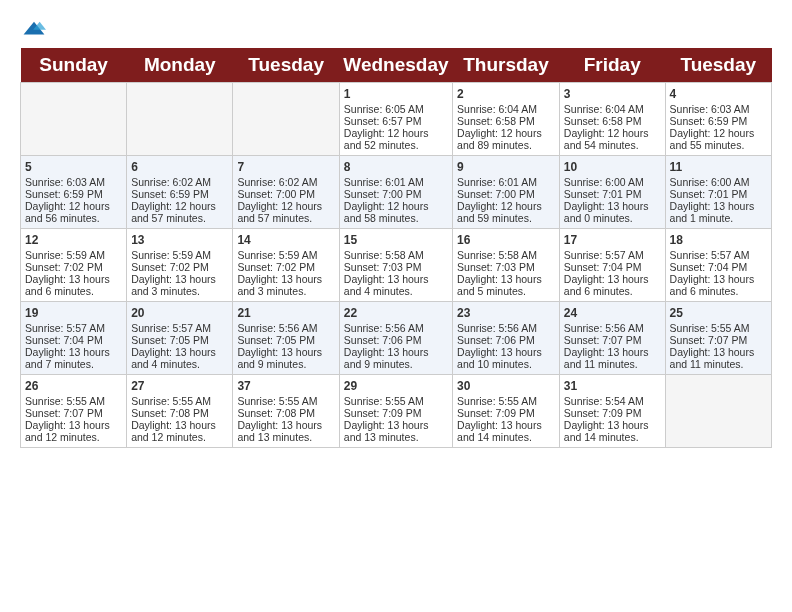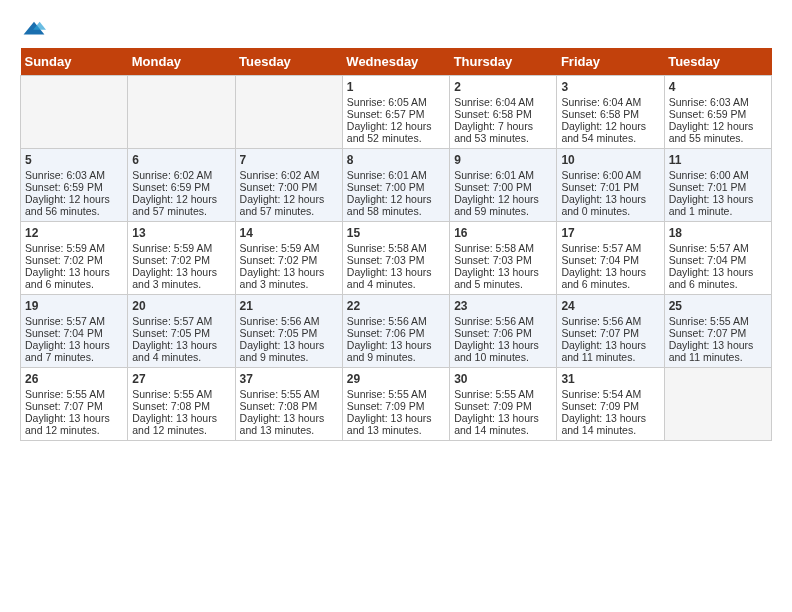--- a/index.html
+++ b/index.html
@@ -42,25 +42,25 @@
     .location {
       font-size: 16px;
       color: #555;
     }
     table {
       width: 100%;
       border-collapse: collapse;
       font-size: 11px;
     }
     thead tr th {
-      background-color: #c2410c;
+      background-color: #7f1d1d;
       color: white;
       padding: 6px 4px;
-      text-align: left;
-      font-size: 13px;
+      text-align: center;
+      font-size: 19px;
       font-weight: bold;
     }
     tbody tr td {
       border: 1px solid #ccc;
       vertical-align: top;
       padding: 4px;
       width: 14.28%;
       min-height: 80px;
       color: #333;
       font-size: 10.5px;
@@ -120,21 +120,21 @@
         <td>
           <div class="day-num">1</div>
           <div>Sunrise: 6:05 AM</div>
           <div>Sunset: 6:57 PM</div>
           <div>Daylight: 12 hours and 52 minutes.</div>
         </td>
         <td>
           <div class="day-num">2</div>
           <div>Sunrise: 6:04 AM</div>
           <div>Sunset: 6:58 PM</div>
-          <div>Daylight: 7 hours and 53 minutes.</div>
+          <div>Daylight: 12 hours and 89 minutes.</div>
         </td>
         <td>
           <div class="day-num">3</div>
           <div>Sunrise: 6:04 AM</div>
           <div>Sunset: 6:58 PM</div>
           <div>Daylight: 12 hours and 54 minutes.</div>
         </td>
         <td>
           <div class="day-num">4</div>
           <div>Sunrise: 6:03 AM</div>

